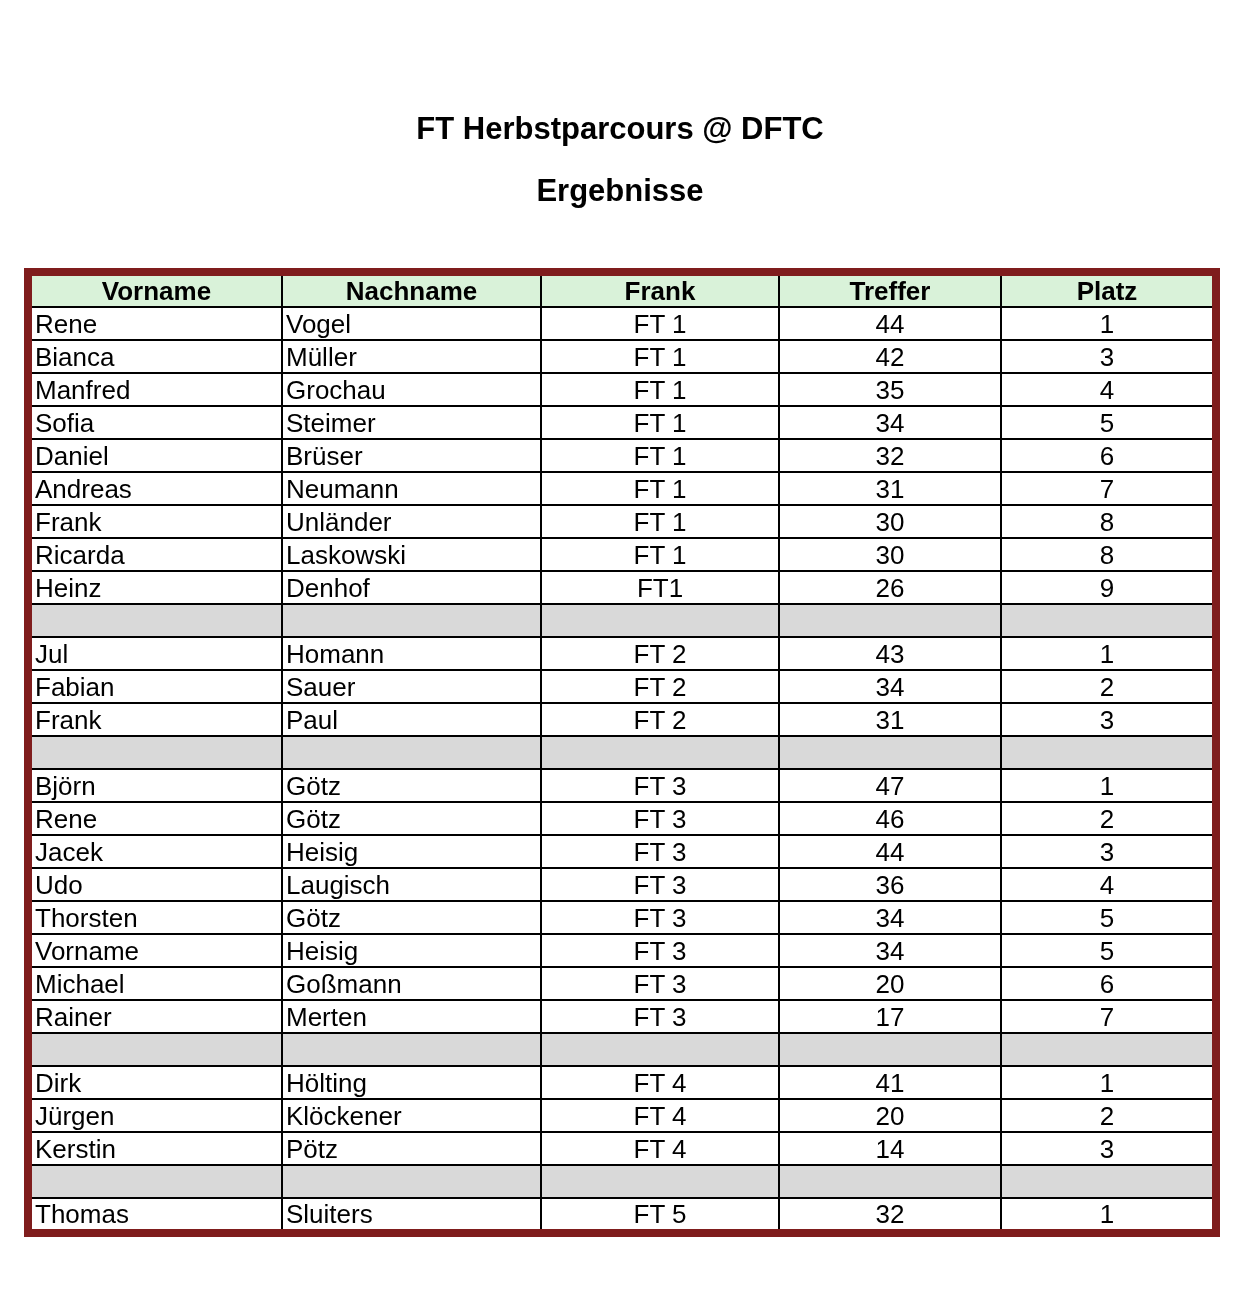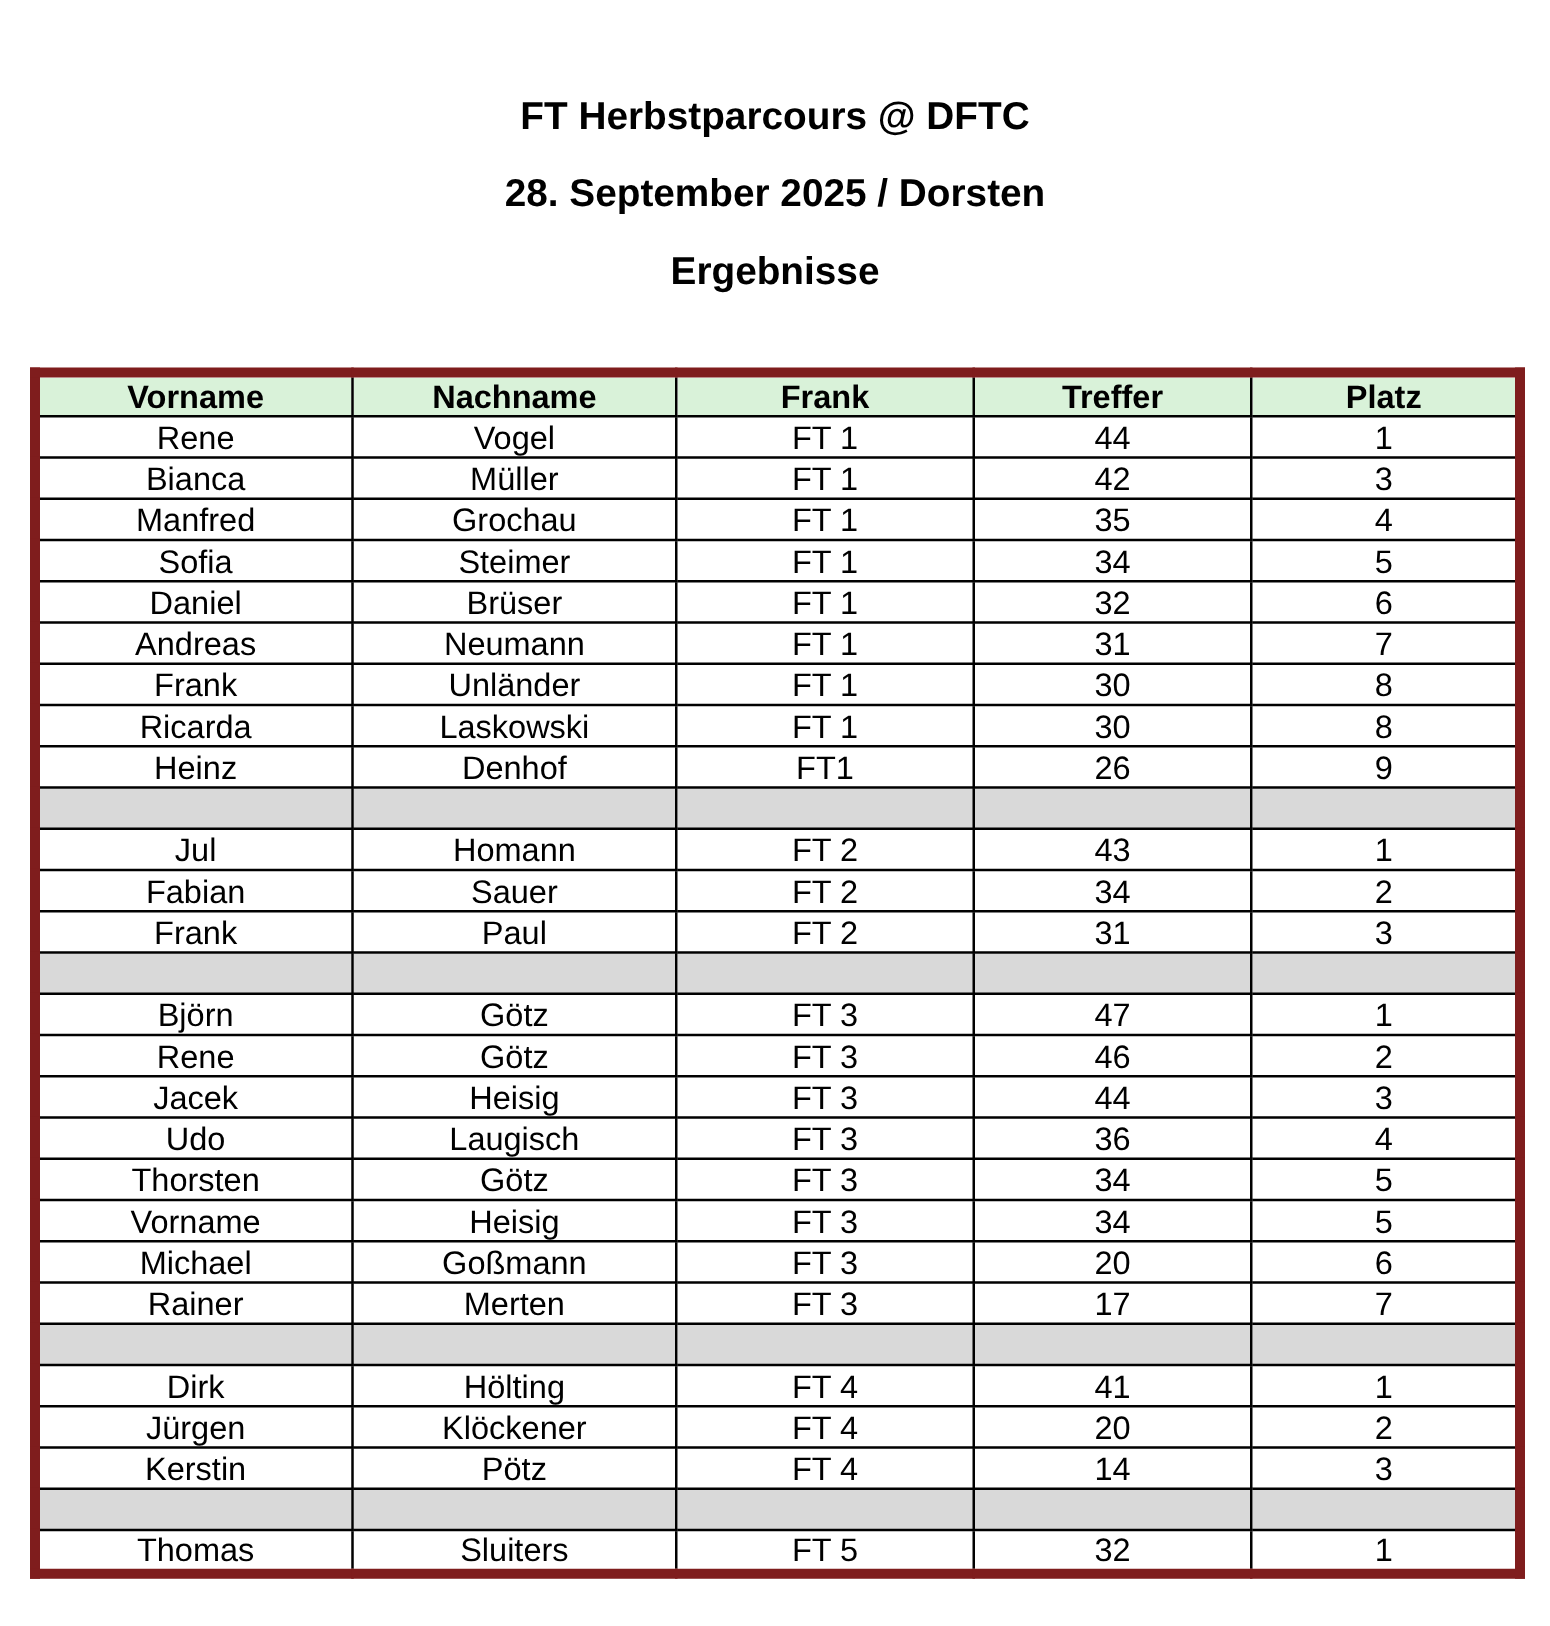--- a/index.html
+++ b/index.html
@@ -4,21 +4,21 @@
 <style>
   * { margin: 0; padding: 0; box-sizing: border-box; }
   html, body {
     background: #ffffff;
     width: 1240px;
     min-height: 1301px;
     font-family: "Liberation Sans", "DejaVu Sans", sans-serif;
     color: #000000;
   }
   .title-block {
-    padding-top: 76px;
+    padding-top: 112px;
     text-align: center;
   }
   .title-line {
     font-size: 31px;
     font-weight: 700;
     line-height: 34px;
     color: #000000;
   }
   .title-line + .title-line {
     margin-top: 28px;
@@ -38,30 +38,29 @@
     padding: 0 3px;
     overflow: hidden;
     white-space: nowrap;
     vertical-align: middle;
   }
   table.results th {
     background: var(--header-bg, #d9f2d9);
     font-weight: 700;
     text-align: center;
   }
-  td.col-vorname, td.col-nachname { text-align: center; }
+  td.col-vorname, td.col-nachname { text-align: left; }
   td.col-klasse, td.col-treffer, td.col-platz { text-align: center; }
   tr.spacer td { background: var(--spacer-bg, #d9d9d9); }
 </style>
 </head>
 <body>
 
 <div class="title-block">
   <div class="title-line">FT Herbstparcours @ DFTC</div>
-  <div class="title-line">28. September 2025 / Dorsten</div>
   <div class="title-line">Ergebnisse</div>
 </div>
 
 <table class="results">
   <colgroup>
     <col style="width:254px">
     <col style="width:259px">
     <col style="width:238px">
     <col style="width:222px">
     <col style="width:215px">

